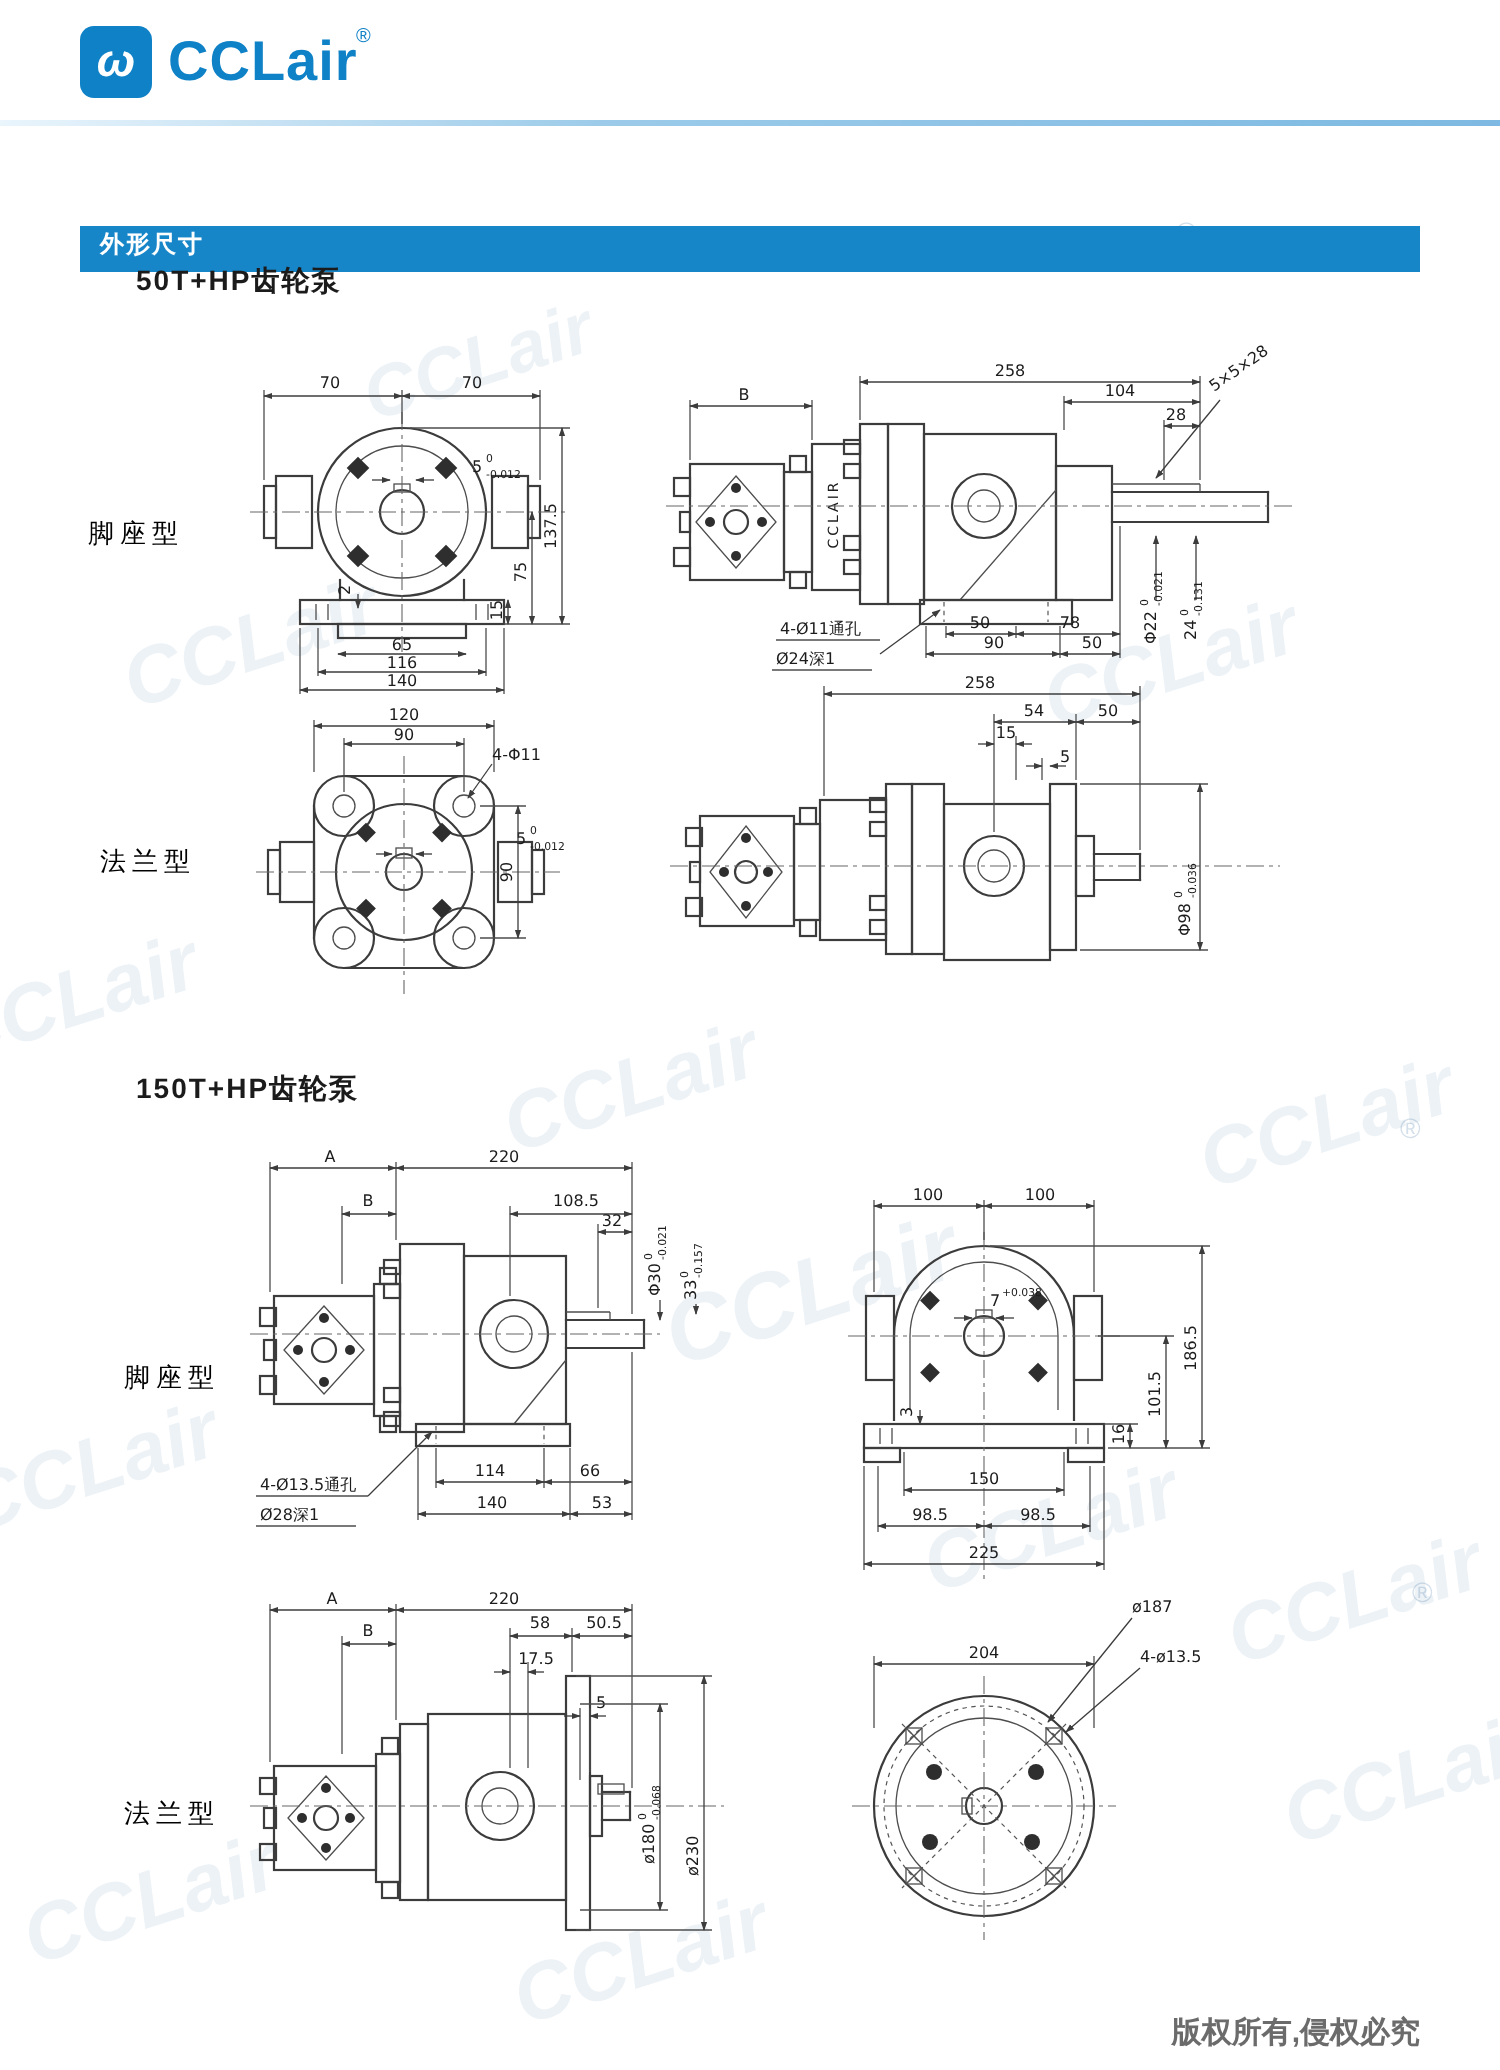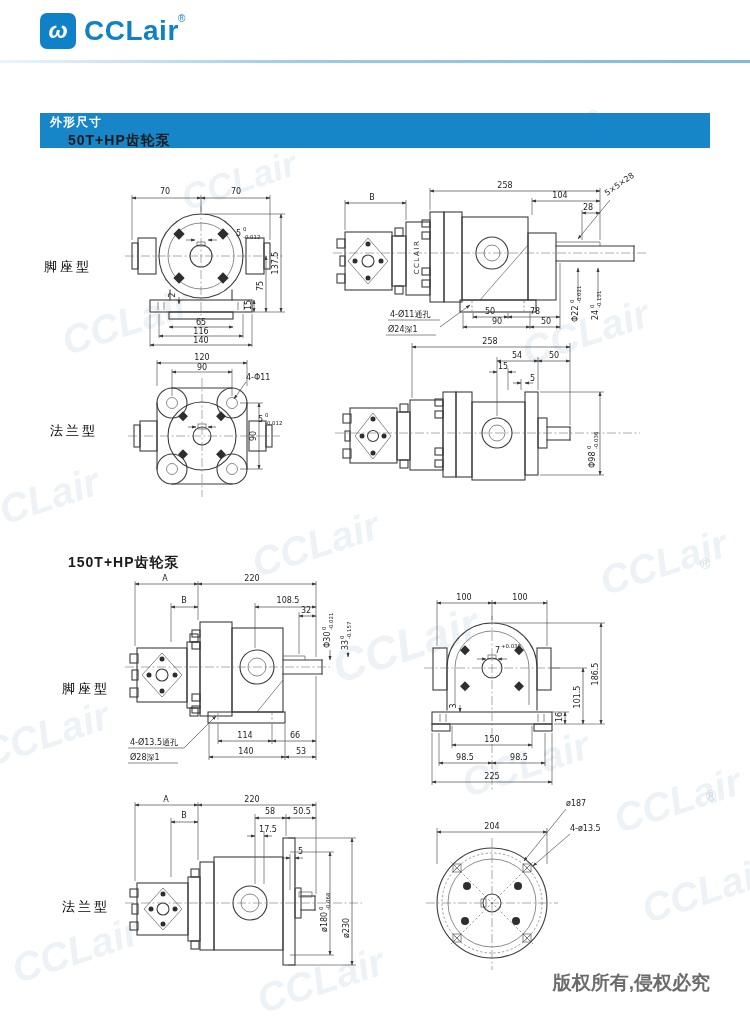--- a/index.html
+++ b/index.html
@@ -9,33 +9,33 @@
   .hdr{position:absolute;top:0;left:0;width:750px;height:60px;background:#fff;}
   .hdr-line{position:absolute;top:60px;left:0;width:750px;height:3px;
             background:linear-gradient(to right,#eaf5fc,#9ccbe9 40%,#7db9e2);}
   .logo-box{position:absolute;left:40px;top:13px;width:36px;height:36px;background:#0f81c6;
             border-radius:7px;color:#fff;text-align:center;}
   .logo-glyph{font-style:italic;font-weight:bold;font-size:23px;line-height:34px;}
   .brand{position:absolute;left:84px;top:15px;font-size:28px;font-weight:bold;color:#0f81c6;letter-spacing:.5px;}
   .brand-reg{position:absolute;left:178px;top:13px;font-size:10px;color:#0f81c6;}
   .tagline{position:absolute;right:40px;top:27px;font-size:15px;font-weight:bold;color:#f28411;}
   
-  .titlebar{position:absolute;left:40px;top:113px;width:670px;height:35px;background:#1786c9;
+  .titlebar{position:absolute;left:40px;top:113px;width:670px;height:23px;background:#1786c9;
             color:#fff;font-size:12px;font-weight:bold;line-height:19px;padding-left:10px;
             box-sizing:border-box;letter-spacing:1px;}
   .sec-title{position:absolute;font-size:14px;font-weight:600;color:#1b1b1b;letter-spacing:1px;}
   .row-label{position:absolute;font-size:13px;color:#000000;letter-spacing:3px;}
   
   .wm{position:absolute;font-weight:bold;font-style:italic;color:rgba(55,110,160,0.09);
       transform:rotate(-18deg);pointer-events:none;white-space:nowrap;}
   .wm-reg{position:absolute;font-size:14px;color:rgba(55,110,160,0.22);pointer-events:none;}
   
   .pagenum{position:absolute;left:350px;top:1024px;font-size:13px;color:#7a7a7a;margin-top:48px;}
   .pagenum .tri{color:#f28411;font-size:10px;margin-right:7px;}
-  .copyright{position:absolute;right:40px;top:970px;font-size:19px;font-weight:bold;color:#6b6b6b;}
+  .copyright{position:absolute;right:40px;top:1007px;font-size:15px;font-weight:bold;color:#6b6b6b;}
   
   svg.draw{position:absolute;left:0;top:0;}
   svg .ln{stroke:#3c3c3c;stroke-width:1.1;fill:none;stroke-linecap:square;}
   svg .lt{stroke:#4d4d4d;stroke-width:.65;fill:none;}
   svg .dm{stroke:#3c3c3c;stroke-width:.65;fill:none;}
   svg .cl{stroke:#666;stroke-width:.55;fill:none;stroke-dasharray:9 2.5 2 2.5;}
   svg .hd{stroke:#555;stroke-width:.6;fill:none;stroke-dasharray:2.2 2.2;}
   svg .fl{fill:#2e2e2e;stroke:none;}
   svg text{fill:#1c1c1c;font-family:"DejaVu Sans",sans-serif;}
   svg .dt{font-size:8px;text-anchor:middle;}
@@ -68,21 +68,21 @@
   <div class="wm" style="left:612px;top:778px;font-size:40px;">CCLair</div>
   <div class="wm" style="left:10px;top:928px;font-size:40px;">CCLair</div>
   <div class="wm" style="left:640px;top:868px;font-size:40px;">CCLair</div>
   <div class="wm" style="left:255px;top:958px;font-size:40px;">CCLair</div>
   <div class="wm-reg" style="left:588px;top:108px;">®</div>
   <div class="wm-reg" style="left:700px;top:556px;">®</div>
   <div class="wm-reg" style="left:706px;top:788px;">®</div>
 
   <div class="titlebar">外形尺寸</div>
   <div class="sec-title" style="left:68px;top:132px;">50T+HP齿轮泵</div>
-  <div class="sec-title" style="left:68px;top:536px;margin-top:18px;">150T+HP齿轮泵</div>
+  <div class="sec-title" style="left:68px;top:536px;">150T+HP齿轮泵</div>
   <div class="row-label" style="left:44px;top:258px;">脚座型</div>
   <div class="row-label" style="left:50px;top:422px;">法兰型</div>
   <div class="row-label" style="left:62px;top:680px;">脚座型</div>
   <div class="row-label" style="left:62px;top:898px;">法兰型</div>
 
   <svg class="draw" width="750" height="1035" viewBox="0 0 750 1035">
     <defs>
       <marker id="ar" viewBox="0 0 10 10" refX="9" refY="5" markerWidth="7" markerHeight="7" orient="auto-start-reverse">
         <path d="M0,1.5 L10,5 L0,8.5 z" fill="#3c3c3c"></path>
       </marker>

